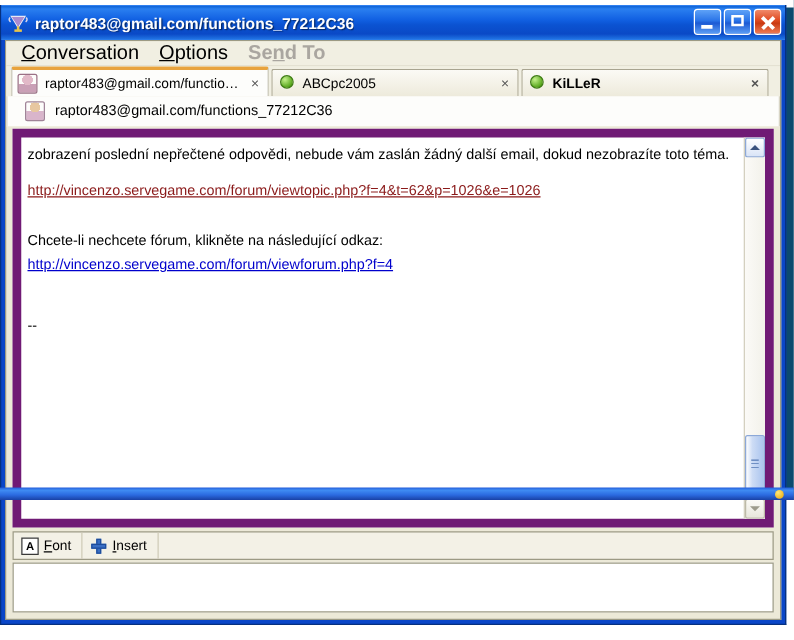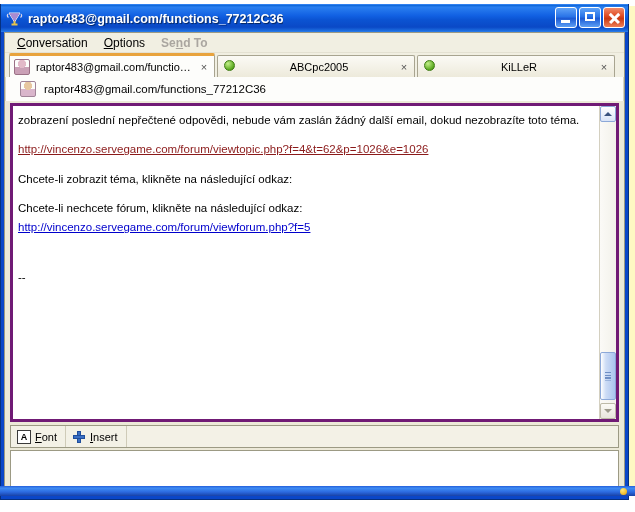--- a/index.html
+++ b/index.html
@@ -13,22 +13,22 @@
     overflow: hidden;
     font-family: "Liberation Sans", sans-serif;
     font-size: 11px;
     color: #000;
   }
 
   
   #desktop {
     position: absolute;
     left: 0; top: 0;
-    width: 635px; height: 496px;
-    background: #fef9c3;
+    width: 635px; height: 400px;
+    background: #0c4a6e;
   }
   .desktop-strip {
     position: absolute;
     left: 0; top: 0;
     width: 635px; height: 6px;
     background: #ffffff;
   }
   .taskbar {
     position: absolute;
     left: 0; bottom: 0;
@@ -146,21 +146,21 @@
     height: 19px;
     background: #f1efe2;
     display: flex;
     align-items: center;
     padding-left: 4px;
     flex: 0 0 auto;
     border-bottom: 1px solid #e4e1d2;
   }
   .menu-item {
     padding: 2px 8px;
-    font-size: 12px;
+    font-size: 16px;
     color: #000;
     cursor: default;
     white-space: nowrap;
   }
   .menu-item.disabled { color: #aaa6a0; font-weight: bold; }
   .menu-item u { text-decoration: underline; }
 
   
   .tabbar {
     flex: 0 0 auto;
@@ -187,21 +187,21 @@
     cursor: pointer;
     overflow: hidden;
   }
   .tab.active {
     background: #fdfdfb;
     border-top: 3px solid #e8a33d;
     height: 24px;
   }
   .tab.w1 { width: 206px; }
   .tab.w2 { width: 198px; }
-  .tab.w3 { width: 198px; }
+  .tab.w3 { width: 198px; font-weight: bold; }
   .tab-icon {
     width: 14px; height: 14px;
     flex: 0 0 auto;
     margin-right: 4px;
     position: relative;
   }
   .person-icon {
     background:
       radial-gradient(circle at 50% 28%, #e2b9c8 0 34%, transparent 35%),
       linear-gradient(to bottom, transparent 0 52%, #caa0b6 52% 100%);
@@ -211,21 +211,20 @@
   .status-dot {
     width: 11px; height: 11px;
     border-radius: 50%;
     background: radial-gradient(circle at 33% 30%, #c4f08a, #5aa81f 70%, #3d7a12);
     border: 1px solid #3f7d14;
     box-sizing: border-box;
     margin: 0 auto;
   }
   .tab-label {
     flex: 1 1 auto;
-    text-align: center;
     white-space: nowrap;
     overflow: hidden;
     text-overflow: ellipsis;
     padding: 0 2px;
   }
   .tab.active .tab-label { text-align: left; }
   .tab-close {
     flex: 0 0 auto;
     width: 12px;
     text-align: center;
@@ -255,21 +254,21 @@
     border: 1px solid #a08498;
     box-sizing: border-box;
   }
   .conv-name { font-size: 11.5px; color: #000; }
 
   
   .msg-wrap {
     flex: 1 1 auto;
     margin: 2px 5px 0 5px;
     background: #fff;
-    border: 3px solid #701a75;
+    border: 7px solid #701a75;
     display: flex;
     overflow: hidden;
     min-height: 0;
     justify-content: center;
   }
   .msg-body {
     flex: 1 1 auto;
     padding: 6px 6px 6px 5px;
     font-size: 11.5px;
     line-height: 1.42;
@@ -488,24 +487,23 @@
         <div class="conv-avatar"></div>
         <div class="conv-name">raptor483@gmail.com/functions_77212C36</div>
       </div>
 
       <div class="msg-wrap">
         <div class="msg-body">
           <p>zobrazení poslední nepřečtené odpovědi, nebude vám zaslán žádný další email, dokud nezobrazíte toto téma.</p>
           <div class="spacer"></div>
           <p><a class="link visited">http://vincenzo.servegame.com/forum/viewtopic.php?f=4&amp;t=62&amp;p=1026&amp;e=1026</a></p>
           <div class="spacer"></div>
-          <p>Chcete-li zobrazit téma, klikněte na následující odkaz:</p>
           <div class="spacer"></div>
           <p>Chcete-li nechcete fórum, klikněte na následující odkaz:</p>
-          <p><a class="link blue">http://vincenzo.servegame.com/forum/viewforum.php?f=5</a></p>
+          <p><a class="link blue">http://vincenzo.servegame.com/forum/viewforum.php?f=4</a></p>
           <div class="spacer"></div>
           <div class="spacer"></div>
           <div class="spacer"></div>
           <p>--</p>
         </div>
         <div class="vscroll">
           <div class="sb-btn">
               <div class="sb-arrow up"></div>
             </div>
           <div class="sb-track">

